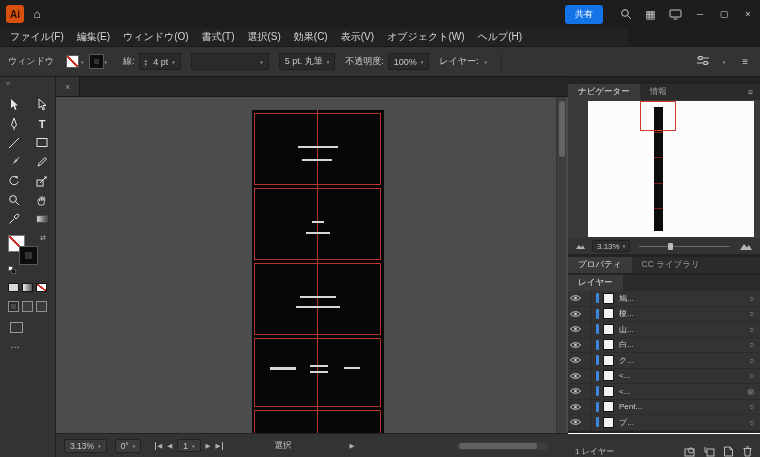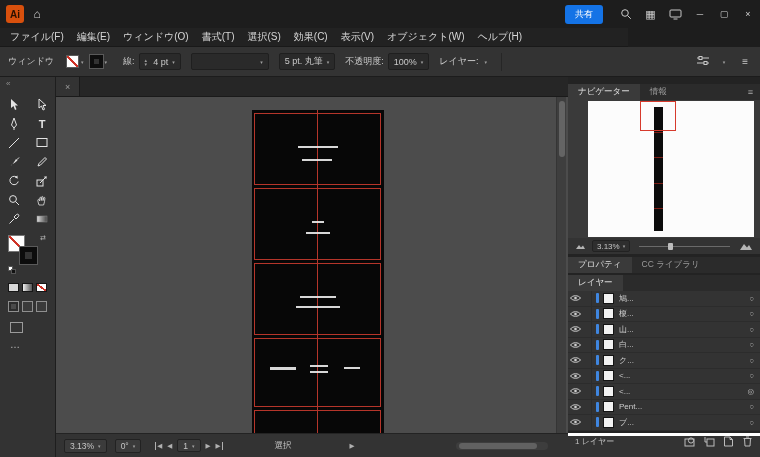--- a/index.html
+++ b/index.html
@@ -94,21 +94,21 @@
   .slider { position:relative; flex:1; height:1px; background:#6a6a6a; margin:0 9px; }
   .slider-th { position:absolute; left:32%; top:-3px; width:5px; height:7px; background:#bdbdbd; border-radius:1px; }
   .layers-rows { position:absolute; left:0; top:214px; width:192px; height:140px; background:#333333; overflow:hidden; }
   .lrow { height:15.5px; display:flex; align-items:center; border-bottom:1px solid #2c2c2c; font-size:8px; color:#cfcfcf; }
   .lrow .eye { width:15px; display:flex; justify-content:center; }
   .lrow .lock { width:9px; height:100%; border-right:1px solid #2c2c2c; }
   .lrow .cbar { width:3px; height:10px; background:#3f86e0; border-radius:1px; margin-left:4px; }
   .lrow .thumb { width:11px; height:11px; background:#f2f2f2; border:1px solid #141414; margin-left:4px; }
   .lrow .lname { margin-left:5px; white-space:nowrap; }
   .lrow .target { margin-left:auto; margin-right:6px; font-size:7.5px; color:#b9b9b9; }
-  .layers-footer { position:absolute; left:0; top:356px; width:192px; height:24px; background:#333333; border-top:3px solid #ffffff; display:flex; align-items:flex-start; padding:0 7px; font-size:8px; color:#c0c0c0; }
+  .layers-footer { position:absolute; left:0; top:356px; width:192px; height:24px; background:#333333; border-top:1px solid #ffffff; display:flex; align-items:flex-end; padding:0 7px; font-size:8px; color:#c0c0c0; }
   .lf-icons { margin-left:auto; display:flex; gap:8px; align-items:center; }
 </style>
 </head>
 <body>
 
 <div class="titlebar">
   <div class="ai-logo">
       <span>Ai</span>
     </div>
   <div class="home-ic"><span>⌂</span></div>

